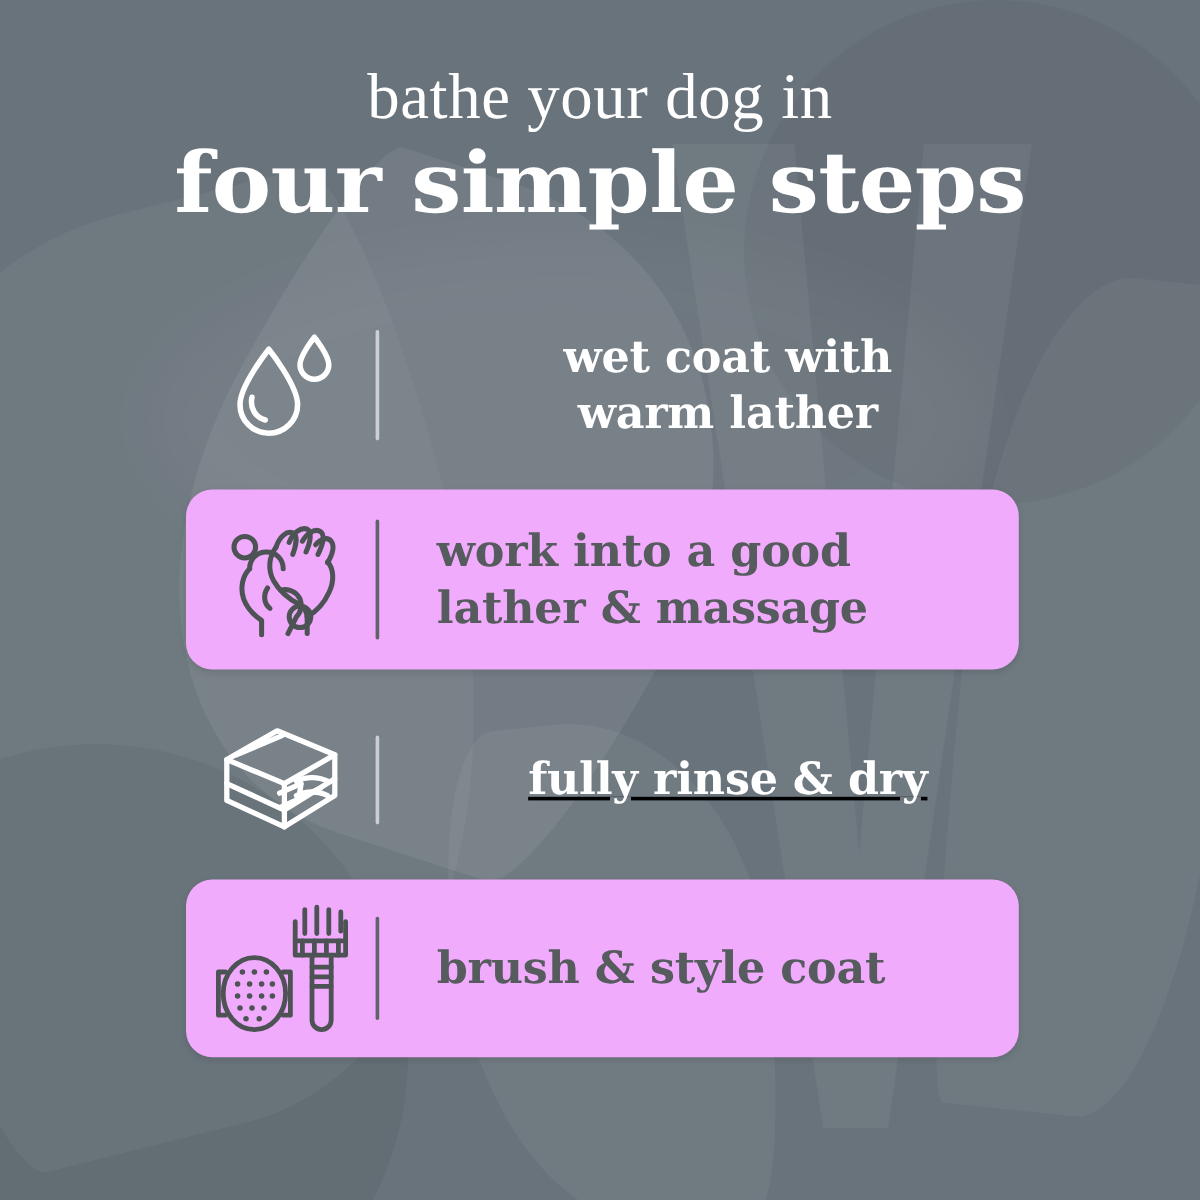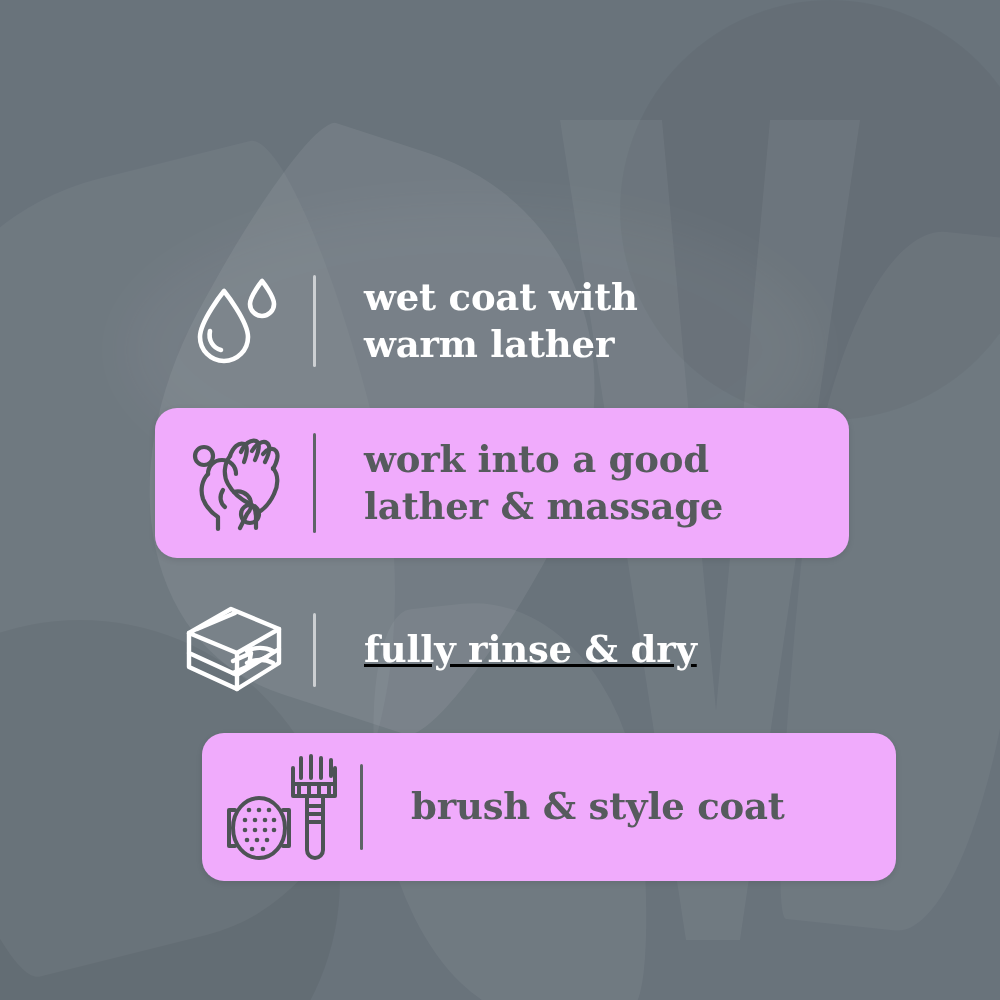--- a/index.html
+++ b/index.html
@@ -133,21 +133,21 @@
     left: 155px;
     width: 694px;
     background: #f0abfc;
     border-radius: 22px;
     box-shadow: 0 2px 6px rgba(0,0,0,0.10);
   }
 
   .step-1 { top: 258px;  height: 126px; }
   .step-2 { top: 408px;  height: 150px; }
   .step-3 { top: 592px;  height: 116px; text-decoration: underline; }
-  .step-4 { top: 733px;  height: 148px; margin-left: 47px; }
+  .step-4 { top: 733px;  height: 148px; }
 
   .icon-slot {
     width: 158px;
     min-width: 158px;
     display: flex;
     align-items: center;
     justify-content: center;
   }
   .divider {
     width: 3px;
@@ -163,41 +163,45 @@
 
   .step-label {
     flex: 1;
     padding-left: 48px;
     font-family: "DejaVu Serif", serif;
     font-weight: 700;
     font-size: 37px;
     line-height: 1.28;
     letter-spacing: -0.2px;
   }
-  .step-label.on-dark  { color: #ffffff; }
+  .step-label.on-dark  { color: #ffffff; text-align: center; }
   .step-label.on-light { color: #565b5d; }
 
   svg { display: block; }
 </style>
 </head>
 <body>
 
 <div id="poster">
 
   <div class="bg-layer">
     <div class="wm wm-f"></div>
     <div class="wm wm-g"></div>
     <div class="wm wm-h"></div>
     <div class="wm wm-a"></div>
     <div class="wm wm-b"></div>
     <div class="wm wm-c"></div>
     <div class="wm wm-d"></div>
     <div class="wm wm-e"></div>
   </div>
 
+  <div class="heading-block">
+    <p class="title-small">bathe your dog in</p>
+    <p class="title-big">four simple steps</p>
+  </div>
 
   <div class="step plain step-1">
     <div class="icon-slot">
       <span>
         <svg width="104" height="104" viewBox="0 0 104 104" fill="none" stroke="#ffffff" stroke-width="4.6" stroke-linecap="round" stroke-linejoin="round">
           <path d="M42 22 C42 22 18 52 18 68 a24 24 0 0 0 48 0 C66 52 42 22 42 22 Z"></path>
           <path d="M28 62 c-2 9 3 17 11 19"></path>
           <path d="M80 12 C80 12 68 27 68 35 a12 12 0 0 0 24 0 C92 27 80 12 80 12 Z"></path>
         </svg>
       </span>

